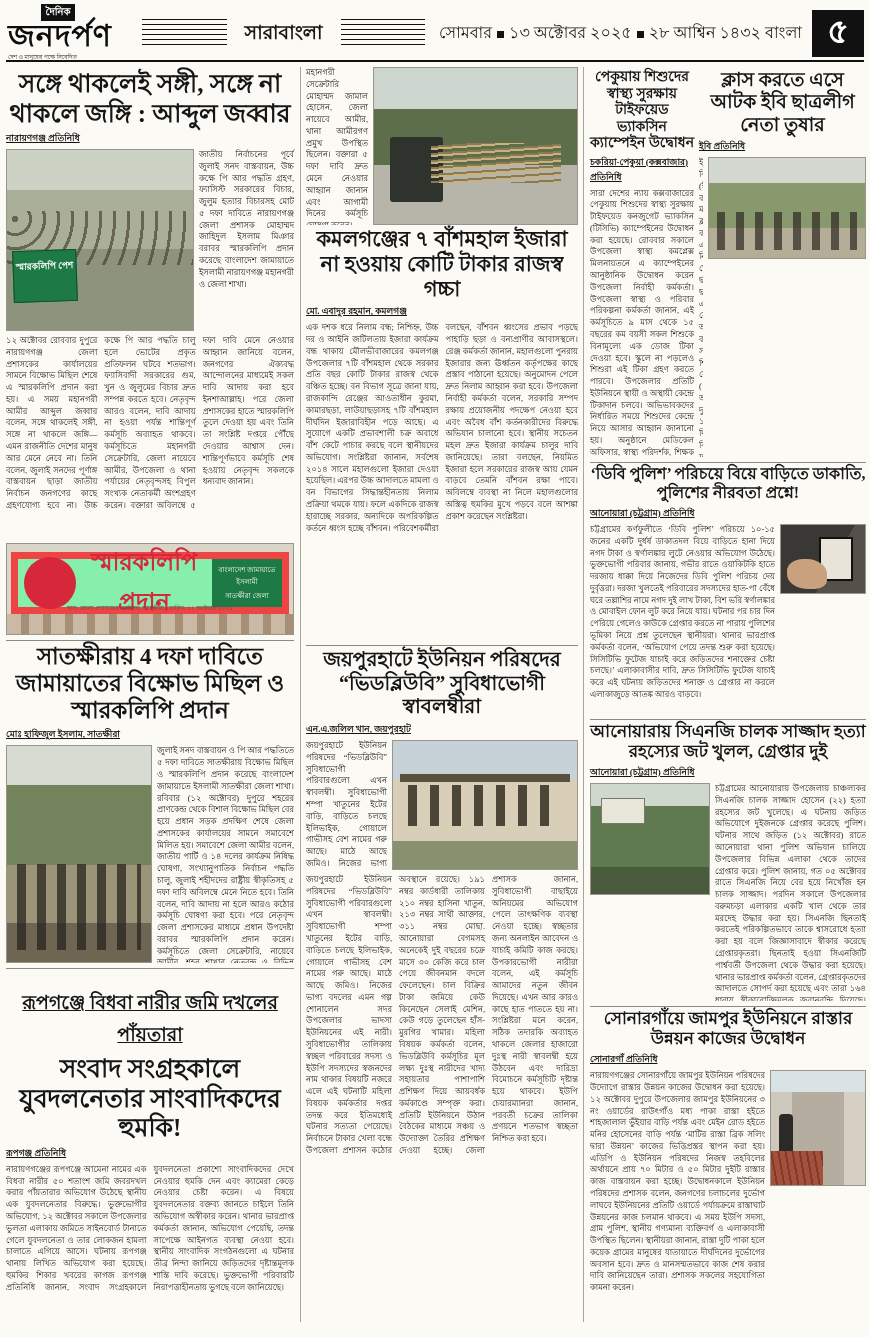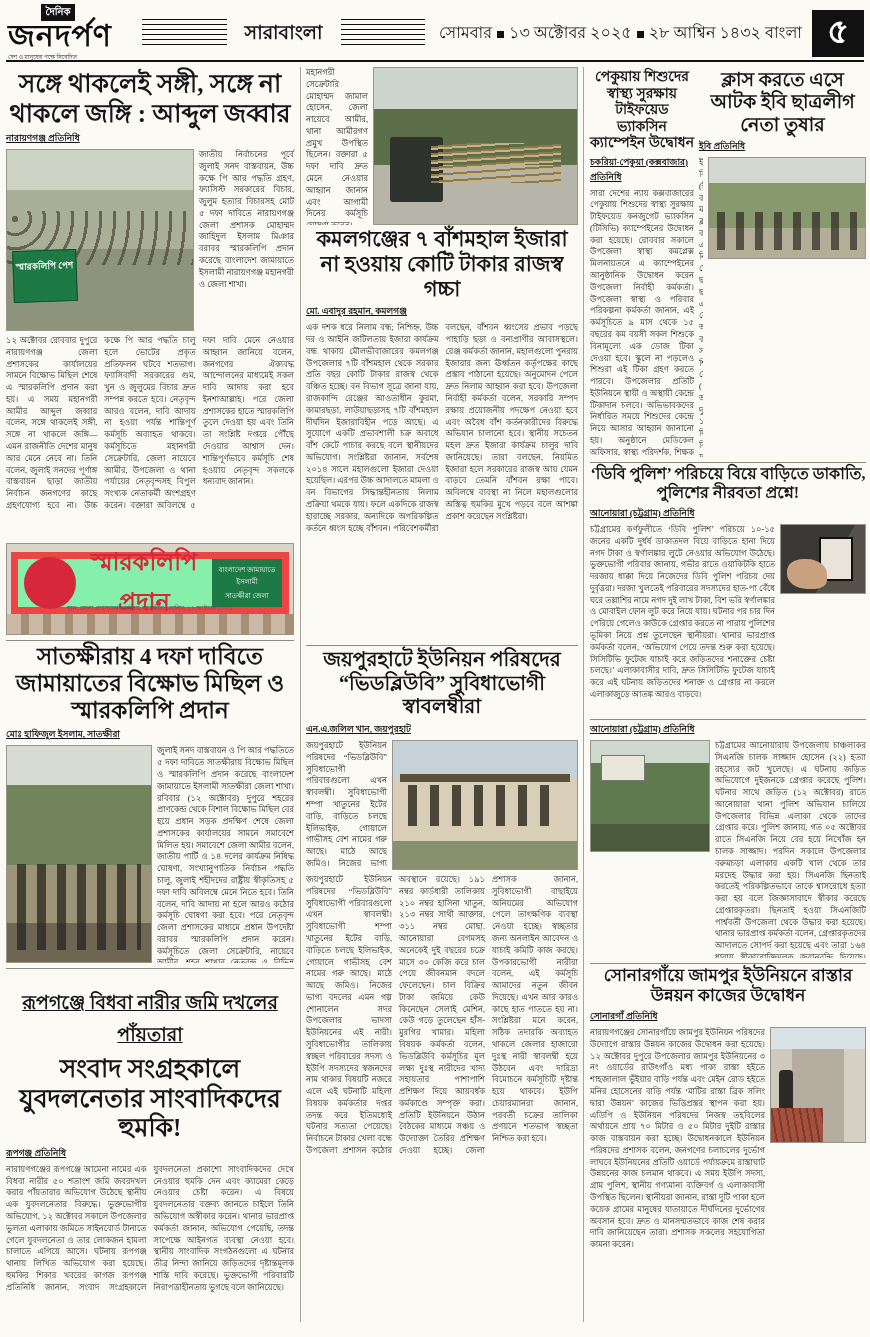--- a/index.html
+++ b/index.html
@@ -223,20 +223,21 @@
             <div class="phone"></div>
             <div class="palm"></div>
           </div>
           <div class="body-txt" style="height:190px; overflow:hidden;">চট্টগ্রামের কর্ণফুলীতে ‘ডিবি পুলিশ’ পরিচয়ে ১০-১৫ জনের একটি দুর্ধর্ষ ডাকাতদল বিয়ে বাড়িতে হানা দিয়ে নগদ টাকা ও স্বর্ণালঙ্কার লুটে নেওয়ার অভিযোগ উঠেছে। ভুক্তভোগী পরিবার জানায়, গভীর রাতে ওয়াকিটকি হাতে দরজায় ধাক্কা দিয়ে নিজেদের ডিবি পুলিশ পরিচয় দেয় দুর্বৃত্তরা। দরজা খুলতেই পরিবারের সদস্যদের হাত-পা বেঁধে ঘরে তল্লাশির নামে নগদ দুই লাখ টাকা, বিশ ভরি স্বর্ণালঙ্কার ও মোবাইল ফোন লুট করে নিয়ে যায়। ঘটনার পর চার দিন পেরিয়ে গেলেও কাউকে গ্রেপ্তার করতে না পারায় পুলিশের ভূমিকা নিয়ে প্রশ্ন তুলেছেন স্থানীয়রা। থানার ভারপ্রাপ্ত কর্মকর্তা বলেন, ‘অভিযোগ পেয়ে তদন্ত শুরু করা হয়েছে। সিসিটিভি ফুটেজ যাচাই করে জড়িতদের শনাক্তের চেষ্টা চলছে।’ এলাকাবাসীর দাবি, দ্রুত সিসিটিভি ফুটেজ যাচাই করে এই ঘটনায় জড়িতদের শনাক্ত ও গ্রেপ্তার না করলে এলাকাজুড়ে আতঙ্ক আরও বাড়বে।</div>
         </div>
       </article>
 
       <div class="sep"></div>
 
       <article>
+        <h1 class="hl hl-i">আনোয়ারায় সিএনজি চালক সাজ্জাদ হত্যা রহস্যের জট খুলল, গ্রেপ্তার দুই</h1>
         <div class="byline">আনোয়ারা (চট্টগ্রাম) প্রতিনিধি</div>
         <div>
           <div class="ph ph-green">
             <div class="sign"></div>
           </div>
           <div class="body-txt" style="height:218px; overflow:hidden;">চট্টগ্রামের আনোয়ারায় উপজেলায় চাঞ্চল্যকর সিএনজি চালক সাজ্জাদ হোসেন (২২) হত্যা রহস্যের জট খুলেছে। এ ঘটনায় জড়িত অভিযোগে দুইজনকে গ্রেপ্তার করেছে পুলিশ। ঘটনার সাথে জড়িত (১২ অক্টোবর) রাতে আনোয়ারা থানা পুলিশ অভিযান চালিয়ে উপজেলার বিভিন্ন এলাকা থেকে তাদের গ্রেপ্তার করে। পুলিশ জানায়, গত ০৫ অক্টোবর রাতে সিএনজি নিয়ে বের হয়ে নিখোঁজ হন চালক সাজ্জাদ। পরদিন সকালে উপজেলার বরুমচড়া এলাকার একটি খাল থেকে তার মরদেহ উদ্ধার করা হয়। সিএনজি ছিনতাই করতেই পরিকল্পিতভাবে তাকে শ্বাসরোধে হত্যা করা হয় বলে জিজ্ঞাসাবাদে স্বীকার করেছে গ্রেপ্তারকৃতরা। ছিনতাই হওয়া সিএনজিটি পার্শ্ববর্তী উপজেলা থেকে উদ্ধার করা হয়েছে। থানার ভারপ্রাপ্ত কর্মকর্তা বলেন, গ্রেপ্তারকৃতদের আদালতে সোপর্দ করা হয়েছে এবং তারা ১৬৪ ধারায় স্বীকারোক্তিমূলক জবানবন্দি দিয়েছে। নিহতের পরিবার জড়িতদের দৃষ্টান্তমূলক শাস্তি দাবি করেছে। মামলার অপর আসামিদের গ্রেপ্তারে অভিযান অব্যাহত রয়েছে বলে জানিয়েছে পুলিশ।</div>
         </div>
       </article>
 
       <div class="sep"></div>

